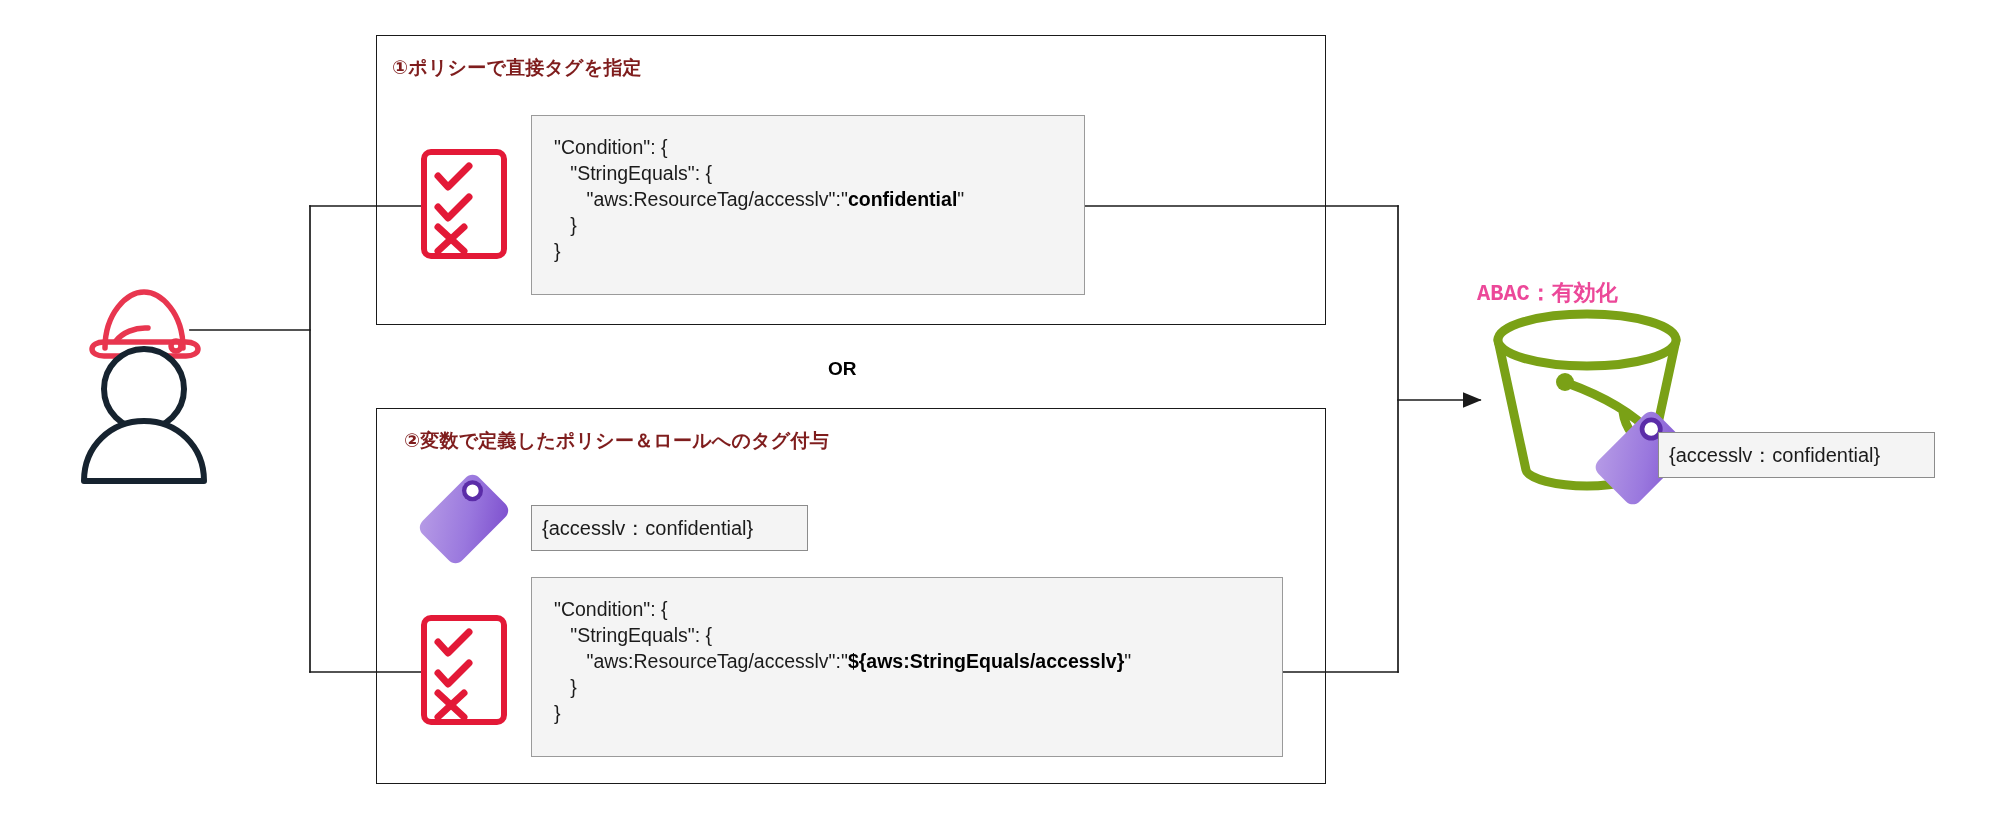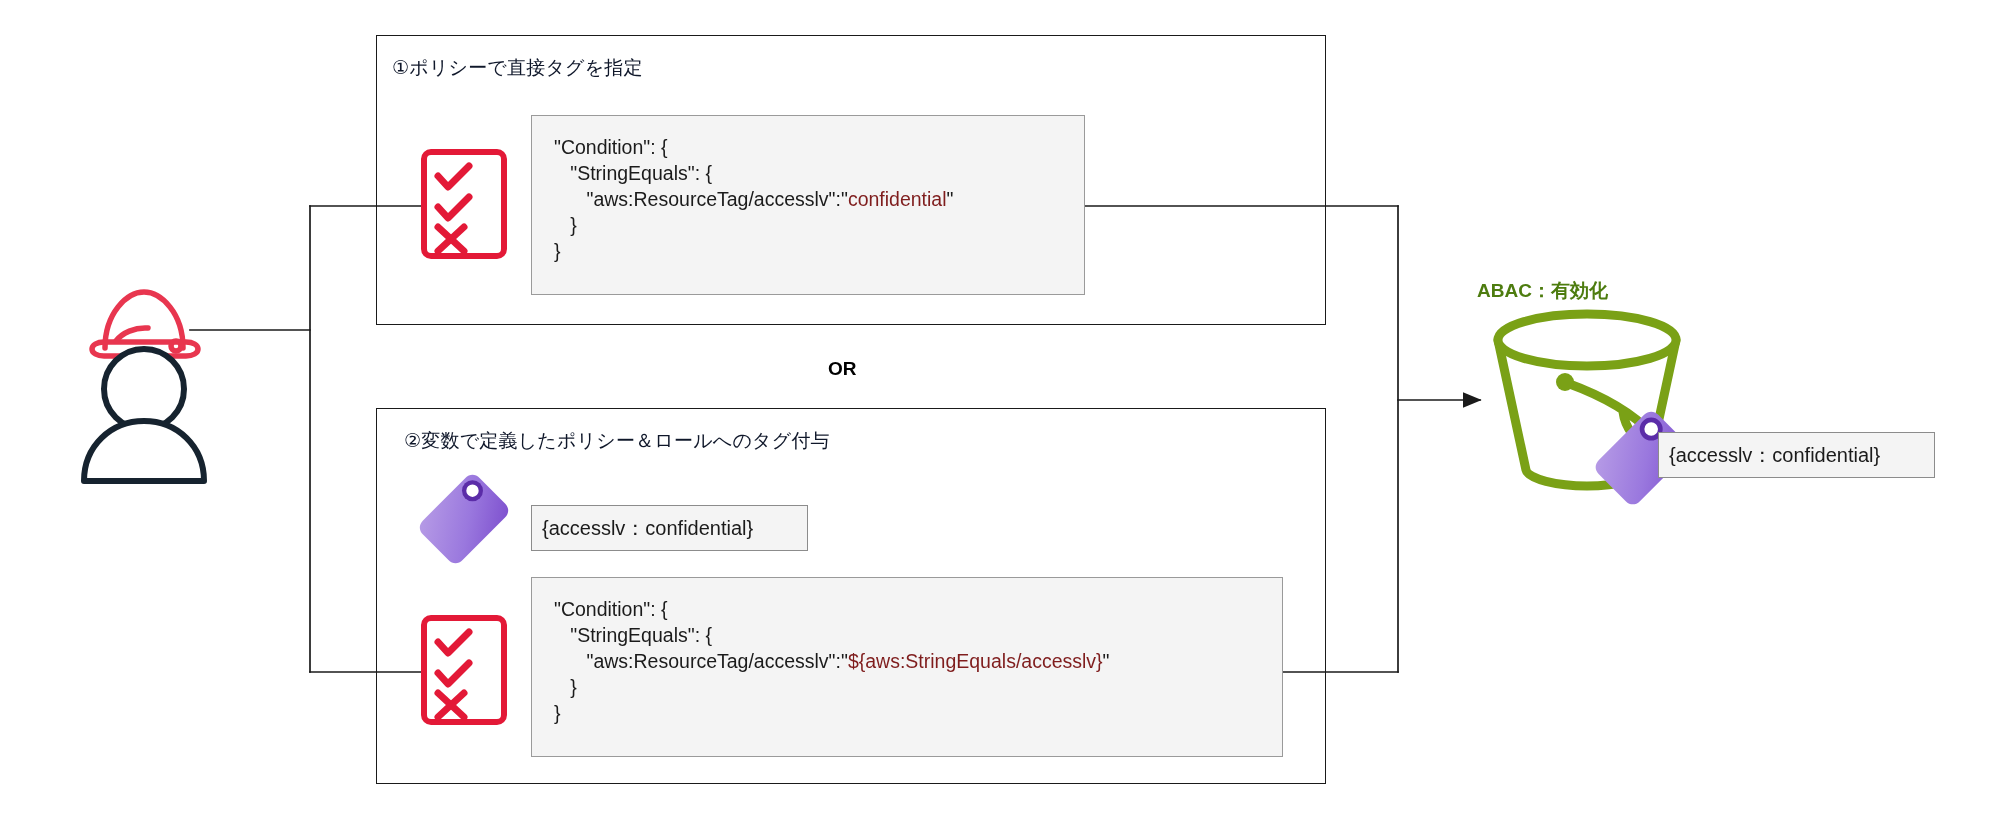--- a/index.html
+++ b/index.html
@@ -28,44 +28,44 @@
 
   
   .panel {
     position: absolute;
     border: 1.6px solid #1a1a1a;
     background: transparent;
     box-sizing: border-box;
   }
   .panel-title {
     position: absolute;
-    font-weight: normal;
+    font-weight: bold;
     font-size: 19px;
     letter-spacing: .2px;
-    color: #0f172a;
+    color: #7f1d1d;
     white-space: nowrap;
   }
 
   
   .codebox {
     position: absolute;
     background: #f4f4f4;
     border: 1.4px solid #9a9a9a;
     box-sizing: border-box;
     padding: 18px 22px 20px 22px;
   }
   .codebox pre {
     margin: 0;
     font-family: "Liberation Sans", "DejaVu Sans", sans-serif;
     font-size: 19.5px;
     line-height: 26px;
     color: #1b1b1b;
     white-space: pre;
   }
-  .red { color: #7f1d1d; }
+  .red { color: #000000; font-weight: bold; }
 
   
   .tagbox {
     position: absolute;
     background: #f4f4f4;
     border: 1.4px solid #8c8c8c;
     box-sizing: border-box;
     display: flex;
     align-items: center;
     justify-content: flex-start;
@@ -80,23 +80,24 @@
     position: absolute;
     font-weight: bold;
     font-size: 19px;
     color: #000;
   }
 
   
   .abac-label {
     position: absolute;
     font-weight: bold;
-    font-size: 19px;
-    color: #4d7c0f;
+    font-size: 22px;
+    color: #ec4899;
     white-space: nowrap;
+    font-family: Liberation Mono, monospace;
   }
 </style>
 </head>
 <body>
 
 <div id="canvas">
 
   <svg class="svg-layer" viewBox="0 0 2000 829">
     <defs>
       <marker id="arrowhead" markerWidth="11" markerHeight="9" refX="10" refY="4.5" orient="auto">

